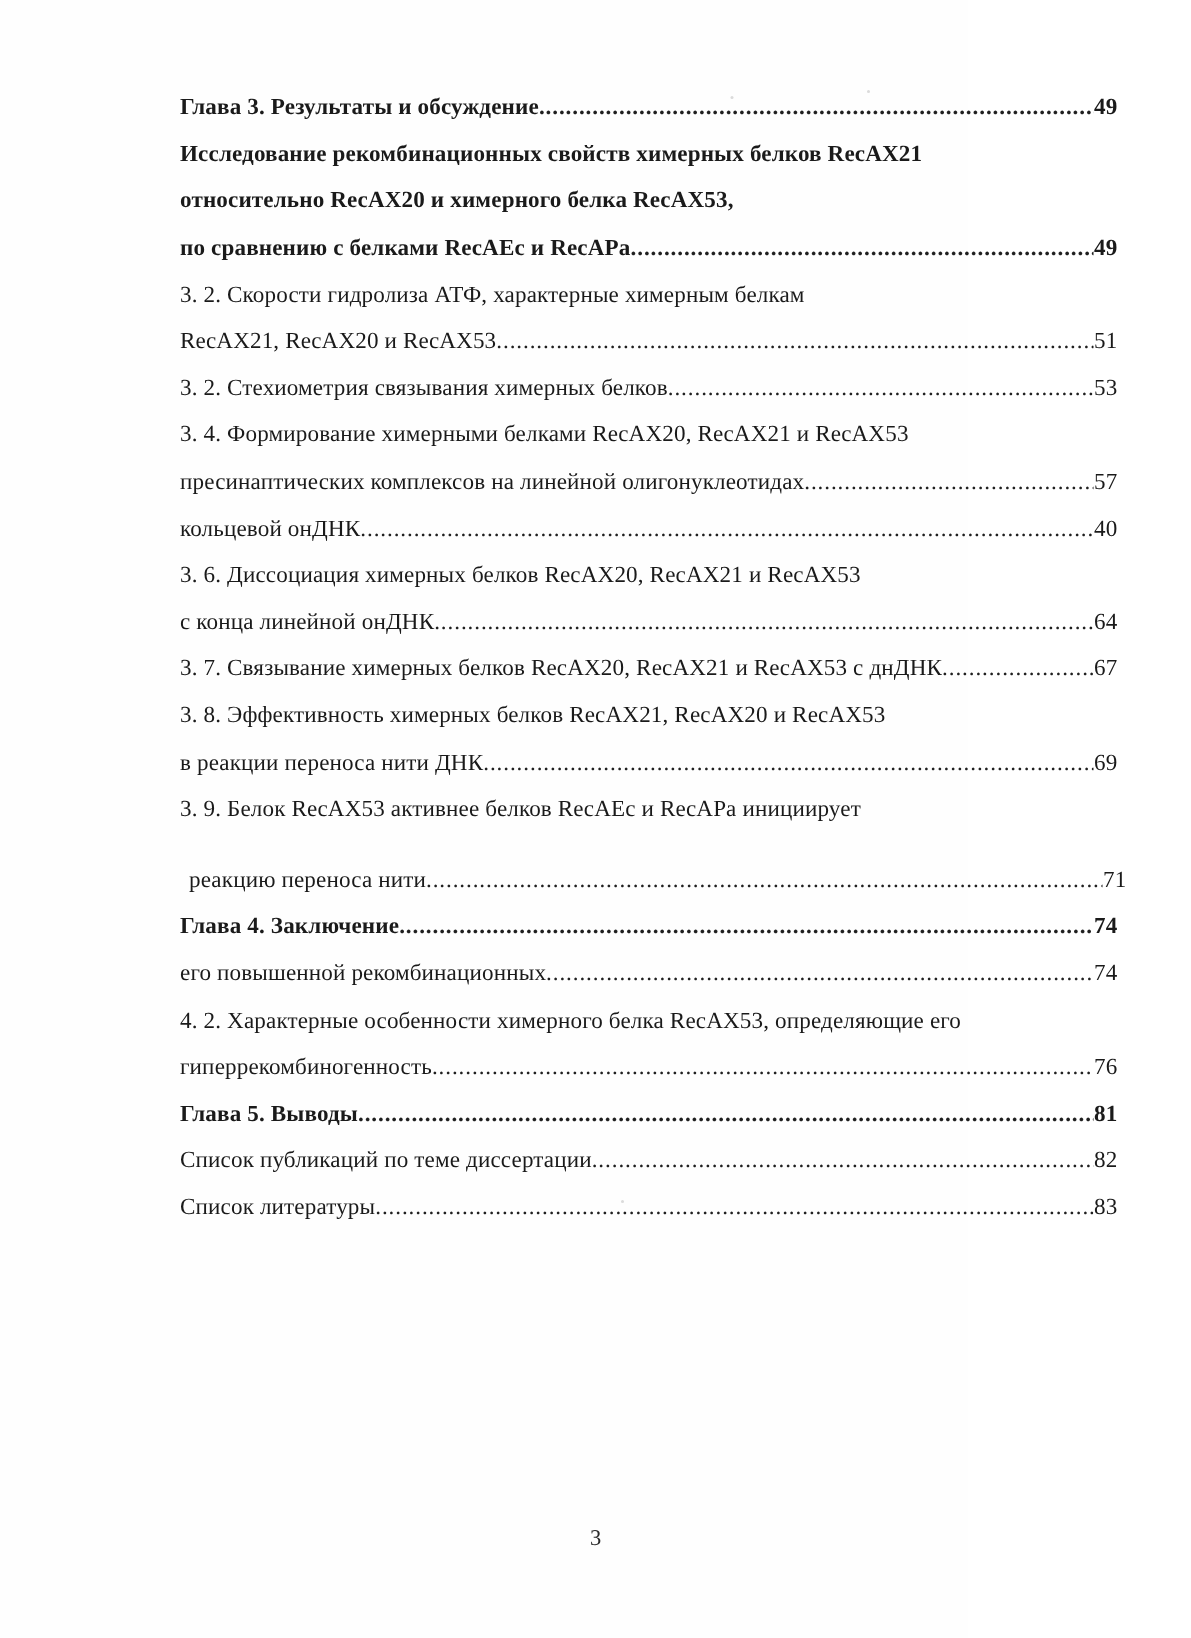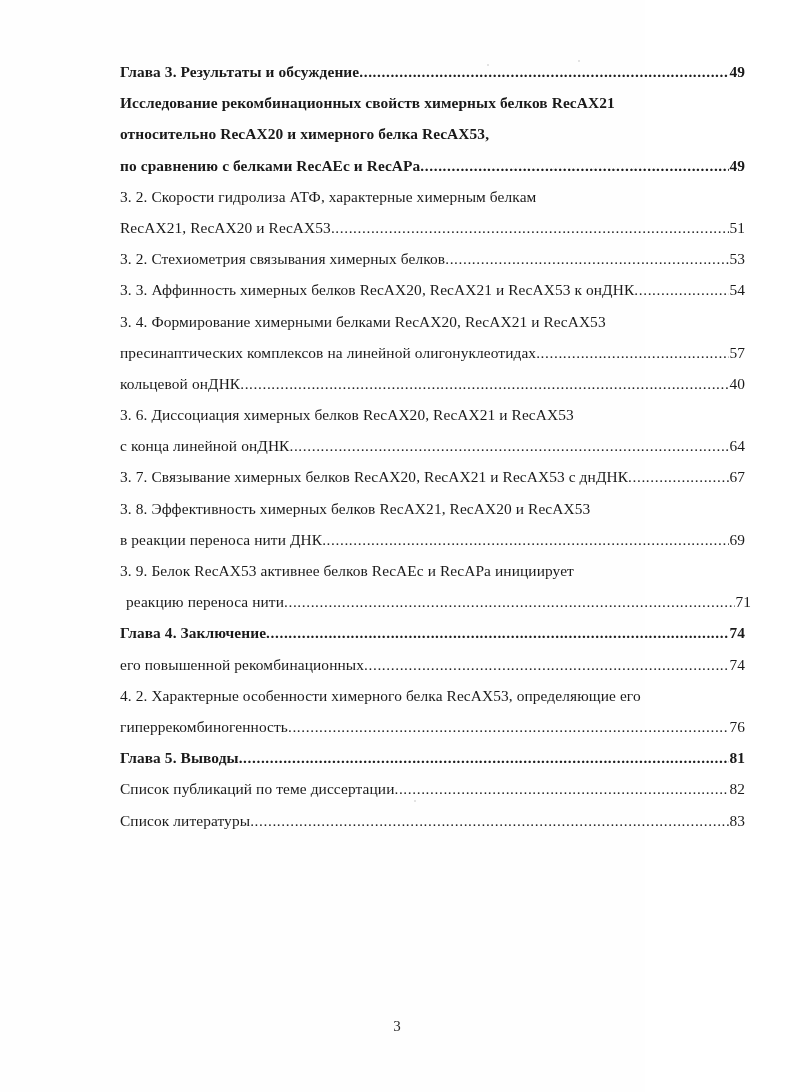--- a/index.html
+++ b/index.html
@@ -43,20 +43,21 @@
   }
 
   .toc-line.bold .label,
   .toc-line.bold .leader,
   .toc-line.bold .pageno {
     font-weight: bold;
   }
 
   .toc-line.indent {
     padding-left: 6px;
+    margin-top: 16px;
   }
 
   .label {
     flex: 0 0 auto;
   }
 
   .leader {
     flex: 1 1 auto;
     overflow: hidden;
     min-width: 0;
@@ -126,25 +127,20 @@
       <div class="toc-line">
         <span class="label">RecAX21, RecAX20 и RecAX53</span>
         <span class="leader"></span>
         <span class="pageno">51</span>
       </div>
       <div class="toc-line">
         <span class="label">3. 2. Стехиометрия связывания химерных белков</span>
         <span class="leader"></span>
         <span class="pageno">53</span>
       </div>
-      <div class="toc-line">
-        <span class="label">3. 3. Аффинность химерных белков RecAX20, RecAX21 и RecAX53 к онДНК</span>
-        <span class="leader"></span>
-        <span class="pageno">54</span>
-      </div>
       <div class="toc-line cont">
         <span class="label">3. 4. Формирование химерными белками RecAX20, RecAX21 и RecAX53</span>
       </div>
       <div class="toc-line">
         <span class="label">пресинаптических комплексов на линейной олигонуклеотидах</span>
         <span class="leader"></span>
         <span class="pageno">57</span>
       </div>
       <div class="toc-line">
         <span class="label">кольцевой онДНК</span>

